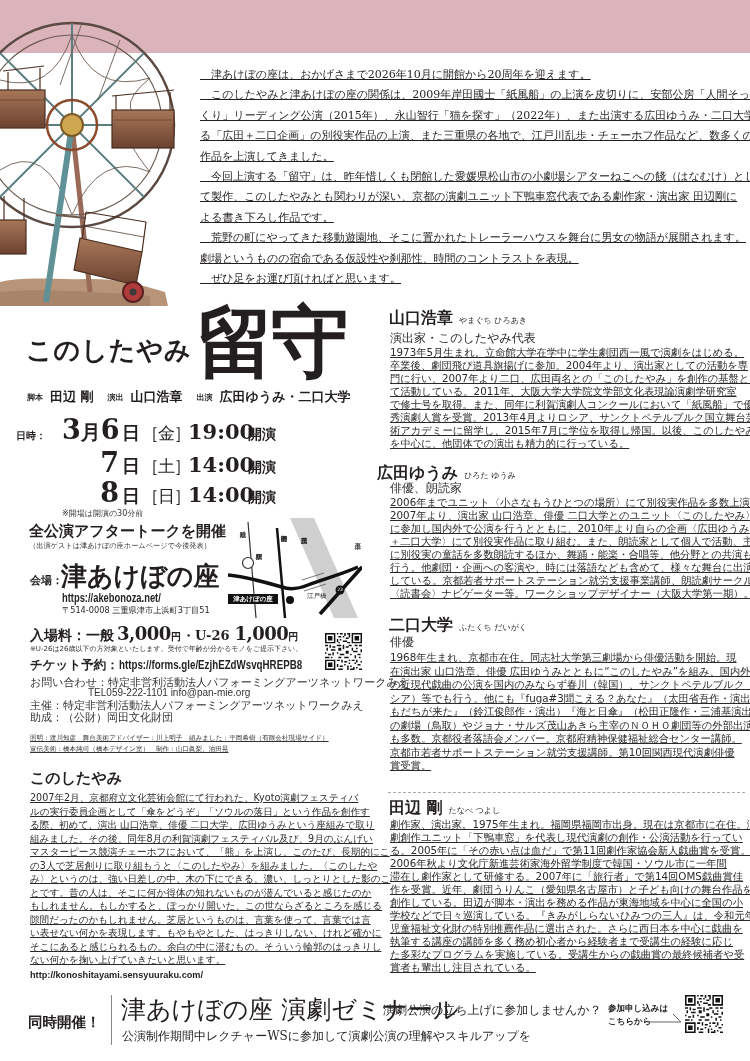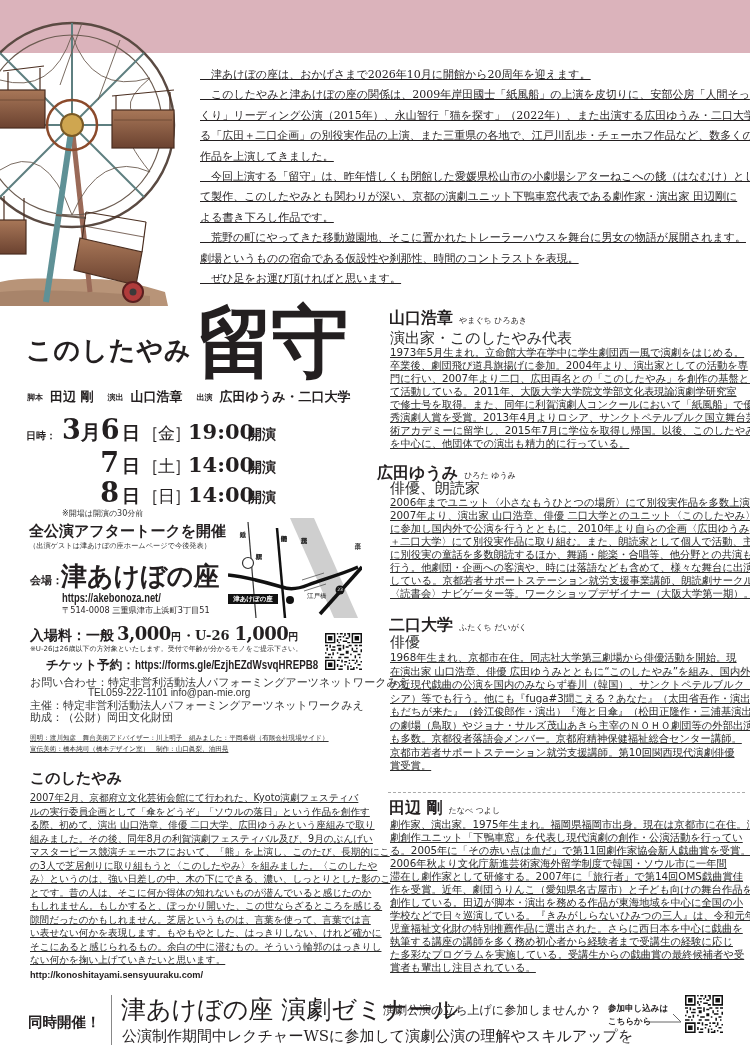--- a/index.html
+++ b/index.html
@@ -19,21 +19,21 @@
 .wheel{left:0;top:0;z-index:2;}
 .intro{left:200px;top:65px;width:550px;font-size:11px;line-height:20.4px;z-index:3;}
 
 .company{left:26px;top:333px;font-size:26px;line-height:34px;font-weight:600;letter-spacing:1px;white-space:nowrap;}
 .play-title{left:196px;top:300px;font-size:78px;line-height:84px;font-weight:900;letter-spacing:-3px;white-space:nowrap;}
 .credits{left:27px;top:389px;display:flex;align-items:flex-start;line-height:16px;white-space:nowrap;}
 .cr-label{font-size:8px;font-weight:bold;margin-right:7px;}
 .cr-val{font-size:13px;font-weight:bold;margin-right:14px;}
 
 .sched-row{left:0;height:32px;display:flex;align-items:baseline;line-height:32px;white-space:nowrap;}
-.s-label{width:62px;padding-left:26px;font-size:10px;font-weight:bold;}
+.s-label{width:62px;padding-left:16px;font-size:10px;font-weight:bold;}
 .s-date{width:57px;text-align:right;}
 .s-num{font-size:27px;font-weight:bold;}
 .s-mu{font-size:20px;font-weight:bold;}
 .s-day{font-size:18px;font-weight:bold;margin-left:3px;width:20px;}
 .s-wd{font-size:17px;width:46px;letter-spacing:-1px;}
 .s-time{font-size:21px;font-weight:bold;width:60px;text-align:center;}
 .s-open{font-size:14px;font-weight:bold;}
 .sched-note{left:62px;top:509px;font-size:8px;line-height:10px;color:#333;white-space:nowrap;}
 
 .talk-title{left:29px;top:521px;font-size:15px;line-height:20px;font-weight:bold;white-space:nowrap;}
@@ -48,40 +48,40 @@
 .map-v{position:absolute;writing-mode:vertical-rl;font-size:6.5px;line-height:7px;color:#222;white-space:nowrap;}
 .map-h{position:absolute;font-size:6.5px;line-height:8px;color:#222;white-space:nowrap;}
 .map-box{position:absolute;left:0;top:76px;width:50px;height:10px;background:#111;color:#fff;font-size:6.5px;line-height:10px;text-align:center;font-weight:bold;white-space:nowrap;}
 
 .fee{left:30px;top:622px;display:flex;align-items:baseline;line-height:24px;white-space:nowrap;font-weight:bold;}
 .fee-l{font-size:14px;}
 .fee-p{font-size:18px;letter-spacing:-0.5px;margin-left:3px;}
 .fee-y{font-size:10px;}
 .fee-u{font-size:13px;margin-left:1px;margin-right:2px;}
 .fee-note{left:30px;top:645px;font-size:7px;line-height:9px;white-space:nowrap;color:#333;}
-.reserve{left:30px;top:657px;font-size:12.5px;line-height:16px;font-weight:bold;white-space:nowrap;margin-left:16px;}
+.reserve{left:30px;top:657px;font-size:12.5px;line-height:16px;font-weight:bold;white-space:nowrap;}
 .small{font-size:11px;line-height:10px;white-space:nowrap;color:#333;}
 .staff{left:30px;top:733px;font-size:6.6px;line-height:11px;color:#333;}
 .qr{background:#fff;}
 
 .kh-head{left:30px;top:769px;font-size:15px;line-height:18px;font-weight:bold;white-space:nowrap;}
 .kh-body{left:30px;top:791px;font-size:9.6px;line-height:13.5px;color:#2a2a2a;}
 .kh-url{left:30px;top:969px;font-size:9.2px;line-height:12px;font-weight:bold;white-space:nowrap;}
 
 .p-head{font-size:16px;line-height:18px;font-weight:bold;white-space:nowrap;}
 .p-kana{font-size:8px;font-weight:normal;margin-left:6px;}
-.p-role{font-size:15px;line-height:13px;white-space:nowrap;color:#2a2a2a;}
+.p-role{font-size:12px;line-height:13px;white-space:nowrap;color:#2a2a2a;}
 .p-body{font-size:10.3px;line-height:13px;color:#2a2a2a;}
 .dash{left:388px;top:792px;width:357px;height:0;border-top:1px dashed #aaaaaa;}
 
 .f-badge{left:28px;top:1012px;font-size:14.5px;line-height:20px;font-weight:bold;white-space:nowrap;}
 .f-div{left:111px;top:995px;width:1px;height:50px;background:#888;}
 .f-title{left:121px;top:999px;font-size:25px;line-height:22px;white-space:nowrap;}
 .f-tag{left:383px;top:1002px;font-size:12px;line-height:16px;white-space:nowrap;}
-.f-desc{left:122px;top:1029px;font-size:15px;line-height:14px;white-space:nowrap;}
+.f-desc{left:122px;top:1029px;font-size:12px;line-height:14px;white-space:nowrap;}
 .f-apply{left:608px;top:1002px;font-size:8.5px;line-height:13px;font-weight:bold;white-space:nowrap;}
 </style>
 </head>
 <body>
 
 <svg width="0" height="0" style="position:absolute">
   <defs>
     <symbol id="qr-sym" viewBox="0 0 25 25">
       <path fill="#111" fill-rule="evenodd" d="M0 0h7v7h-7z M1 1h5v5h-5z M2 2h3v3h-3z M18 0h7v7h-7z M19 1h5v5h-5z M20 2h3v3h-3z M0 18h7v7h-7z M1 19h5v5h-5z M2 20h3v3h-3z"></path>
       <path fill="#111" d="M8 0h1v1h-1z M10 0h2v1h-2z M13 0h1v2h-1z M15 0h2v1h-2z M9 2h2v1h-2z M12 2h1v1h-1z M14 3h2v1h-2z M16 1h1v2h-1z M8 4h1v2h-1z M10 4h1v1h-1z M12 5h3v1h-3z M9 6h1v1h-1z M15 6h2v1h-2z M0 8h2v1h-2z M3 8h1v2h-1z M5 9h2v1h-2z M1 10h1v2h-1z M4 11h3v1h-3z M0 13h1v1h-1z M2 14h2v1h-2z M5 13h1v2h-1z M0 16h3v1h-3z M4 16h1v1h-1z M8 8h3v1h-3z M12 8h1v3h-1z M14 9h2v1h-2z M9 10h2v2h-2z M16 8h2v1h-2z M18 10h1v2h-1z M20 8h2v1h-2z M23 8h2v1h-2z M21 10h1v1h-1z M24 11h1v2h-1z M19 12h3v1h-3z M8 13h1v1h-1z M10 14h3v1h-3z M14 12h2v2h-2z M17 14h1v1h-1z M22 14h2v1h-2z M20 15h1v2h-1z M9 16h2v1h-2z M13 16h3v1h-3z M23 16h1v1h-1z M8 18h2v1h-2z M11 18h1v2h-1z M13 19h2v1h-2z M16 18h1v1h-1z M18 18h2v1h-2z M21 18h1v2h-1z M8 21h1v2h-1z M10 22h2v1h-2z M13 21h1v1h-1z M15 22h1v3h-1z M9 24h3v1h-3z M17 24h2v1h-2z M20 20h1v1h-1z M22 21h2v1h-2z M19 23h1v2h-1z M21 23h1v1h-1z M23 24h2v1h-2z M24 19h1v1h-1z M16 20h1v1h-1z M17 22h1v1h-1z"></path>

